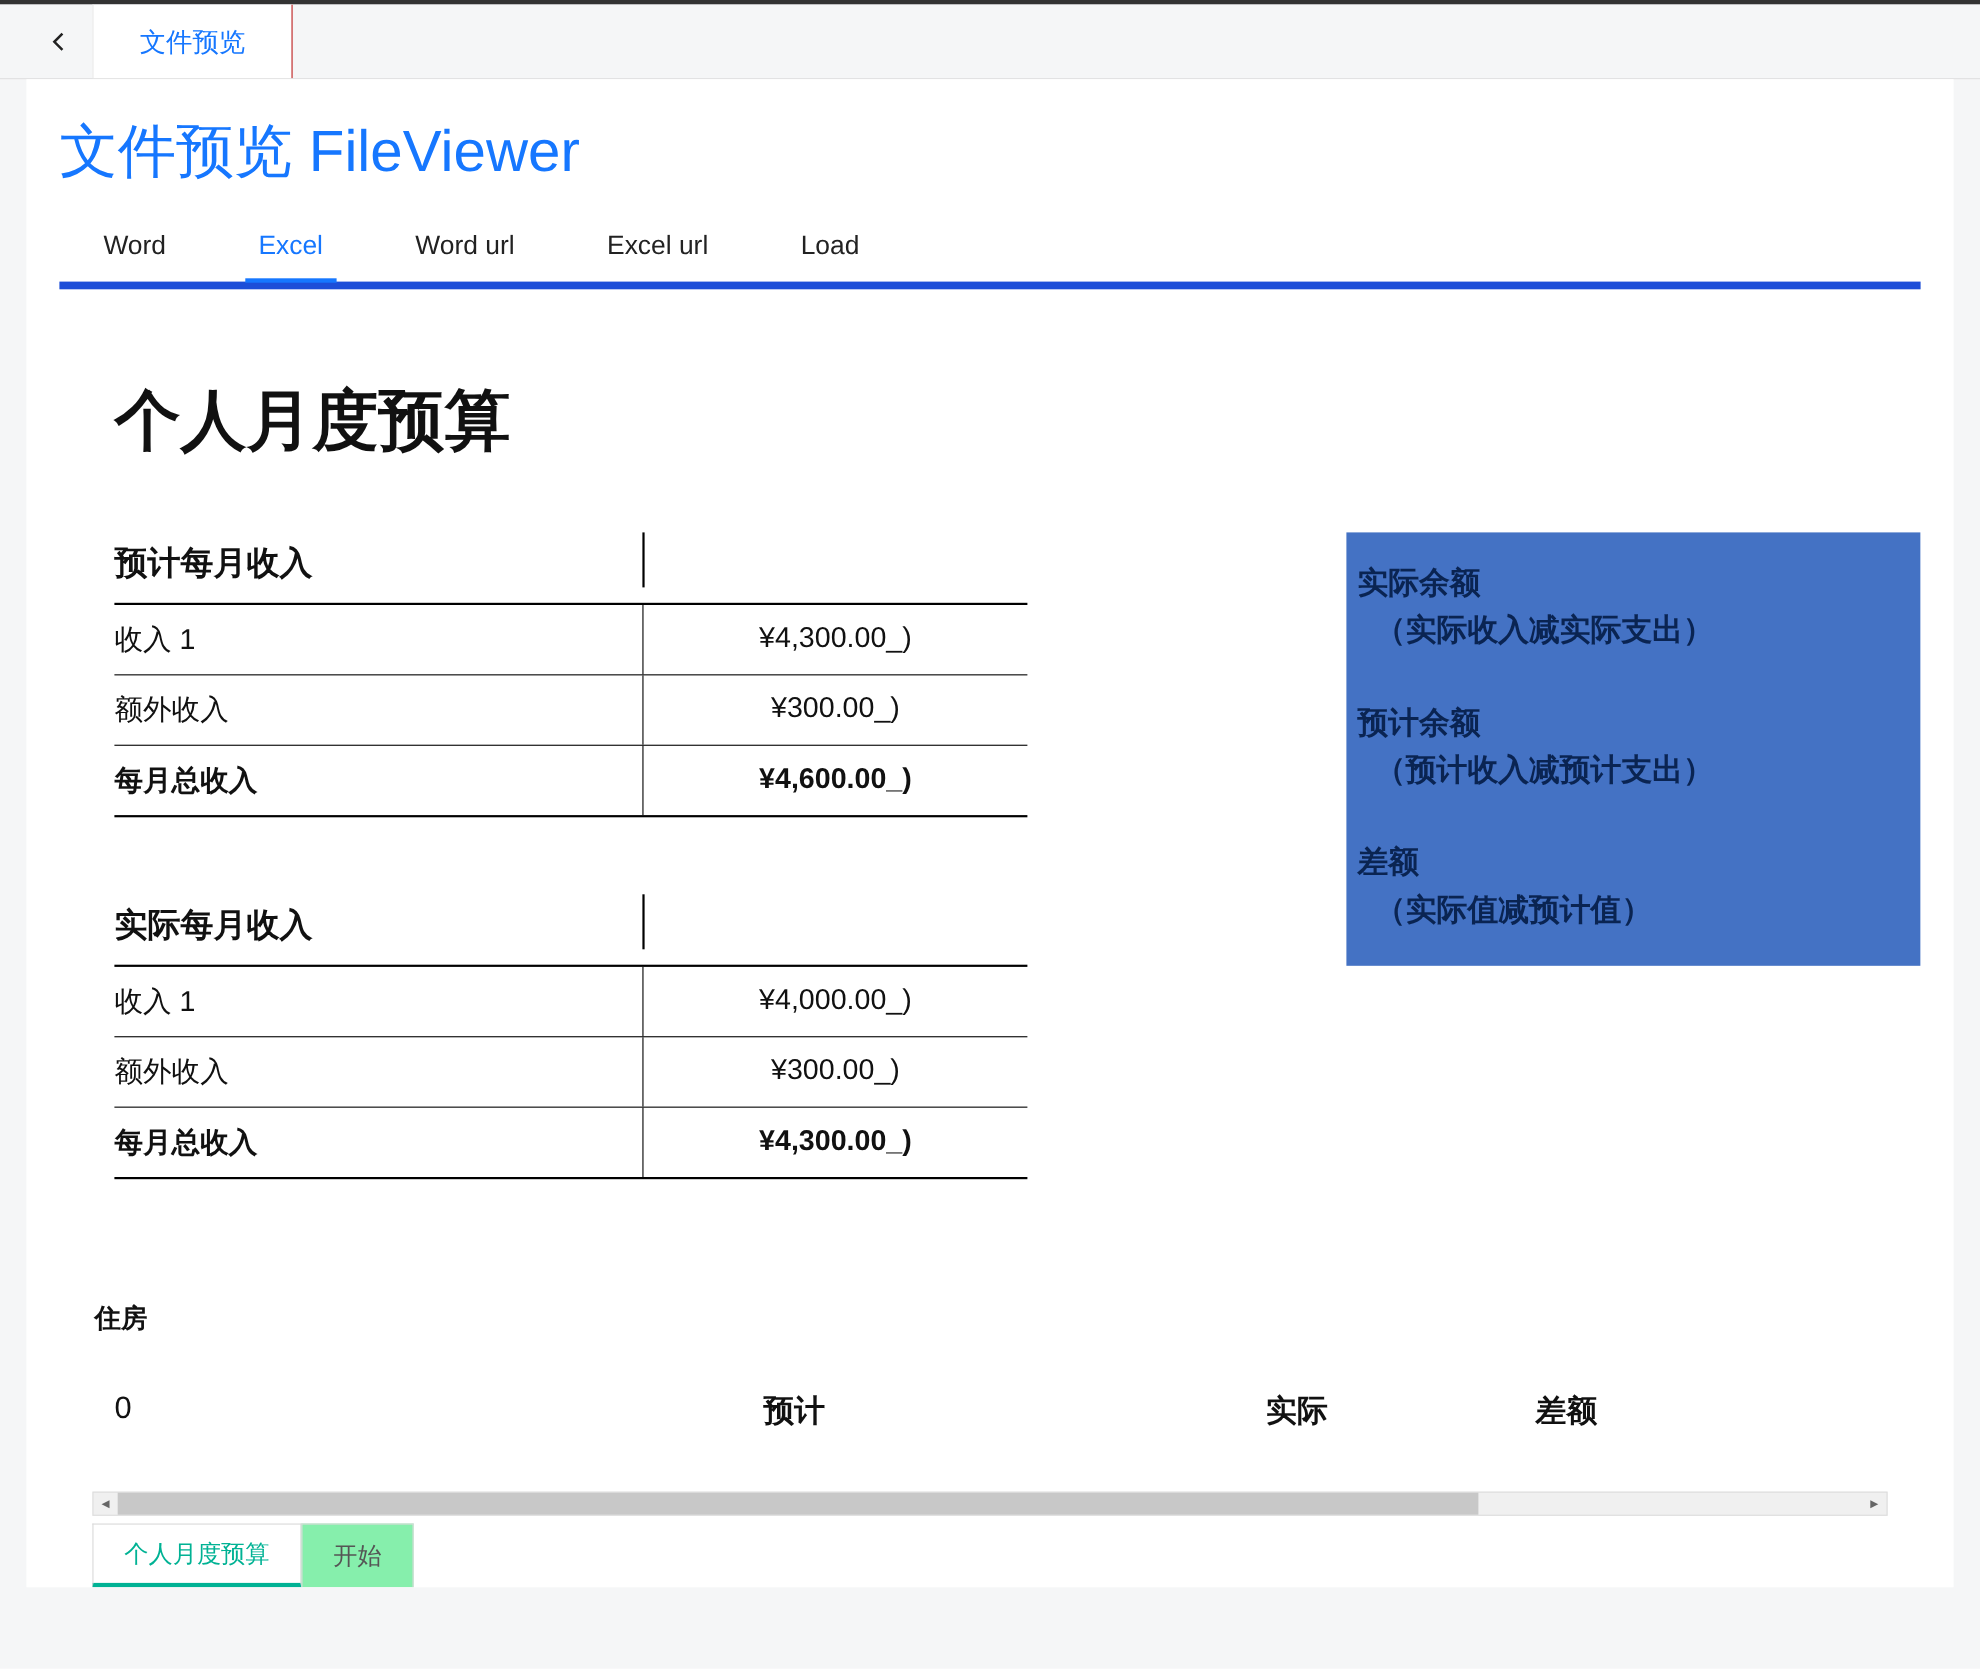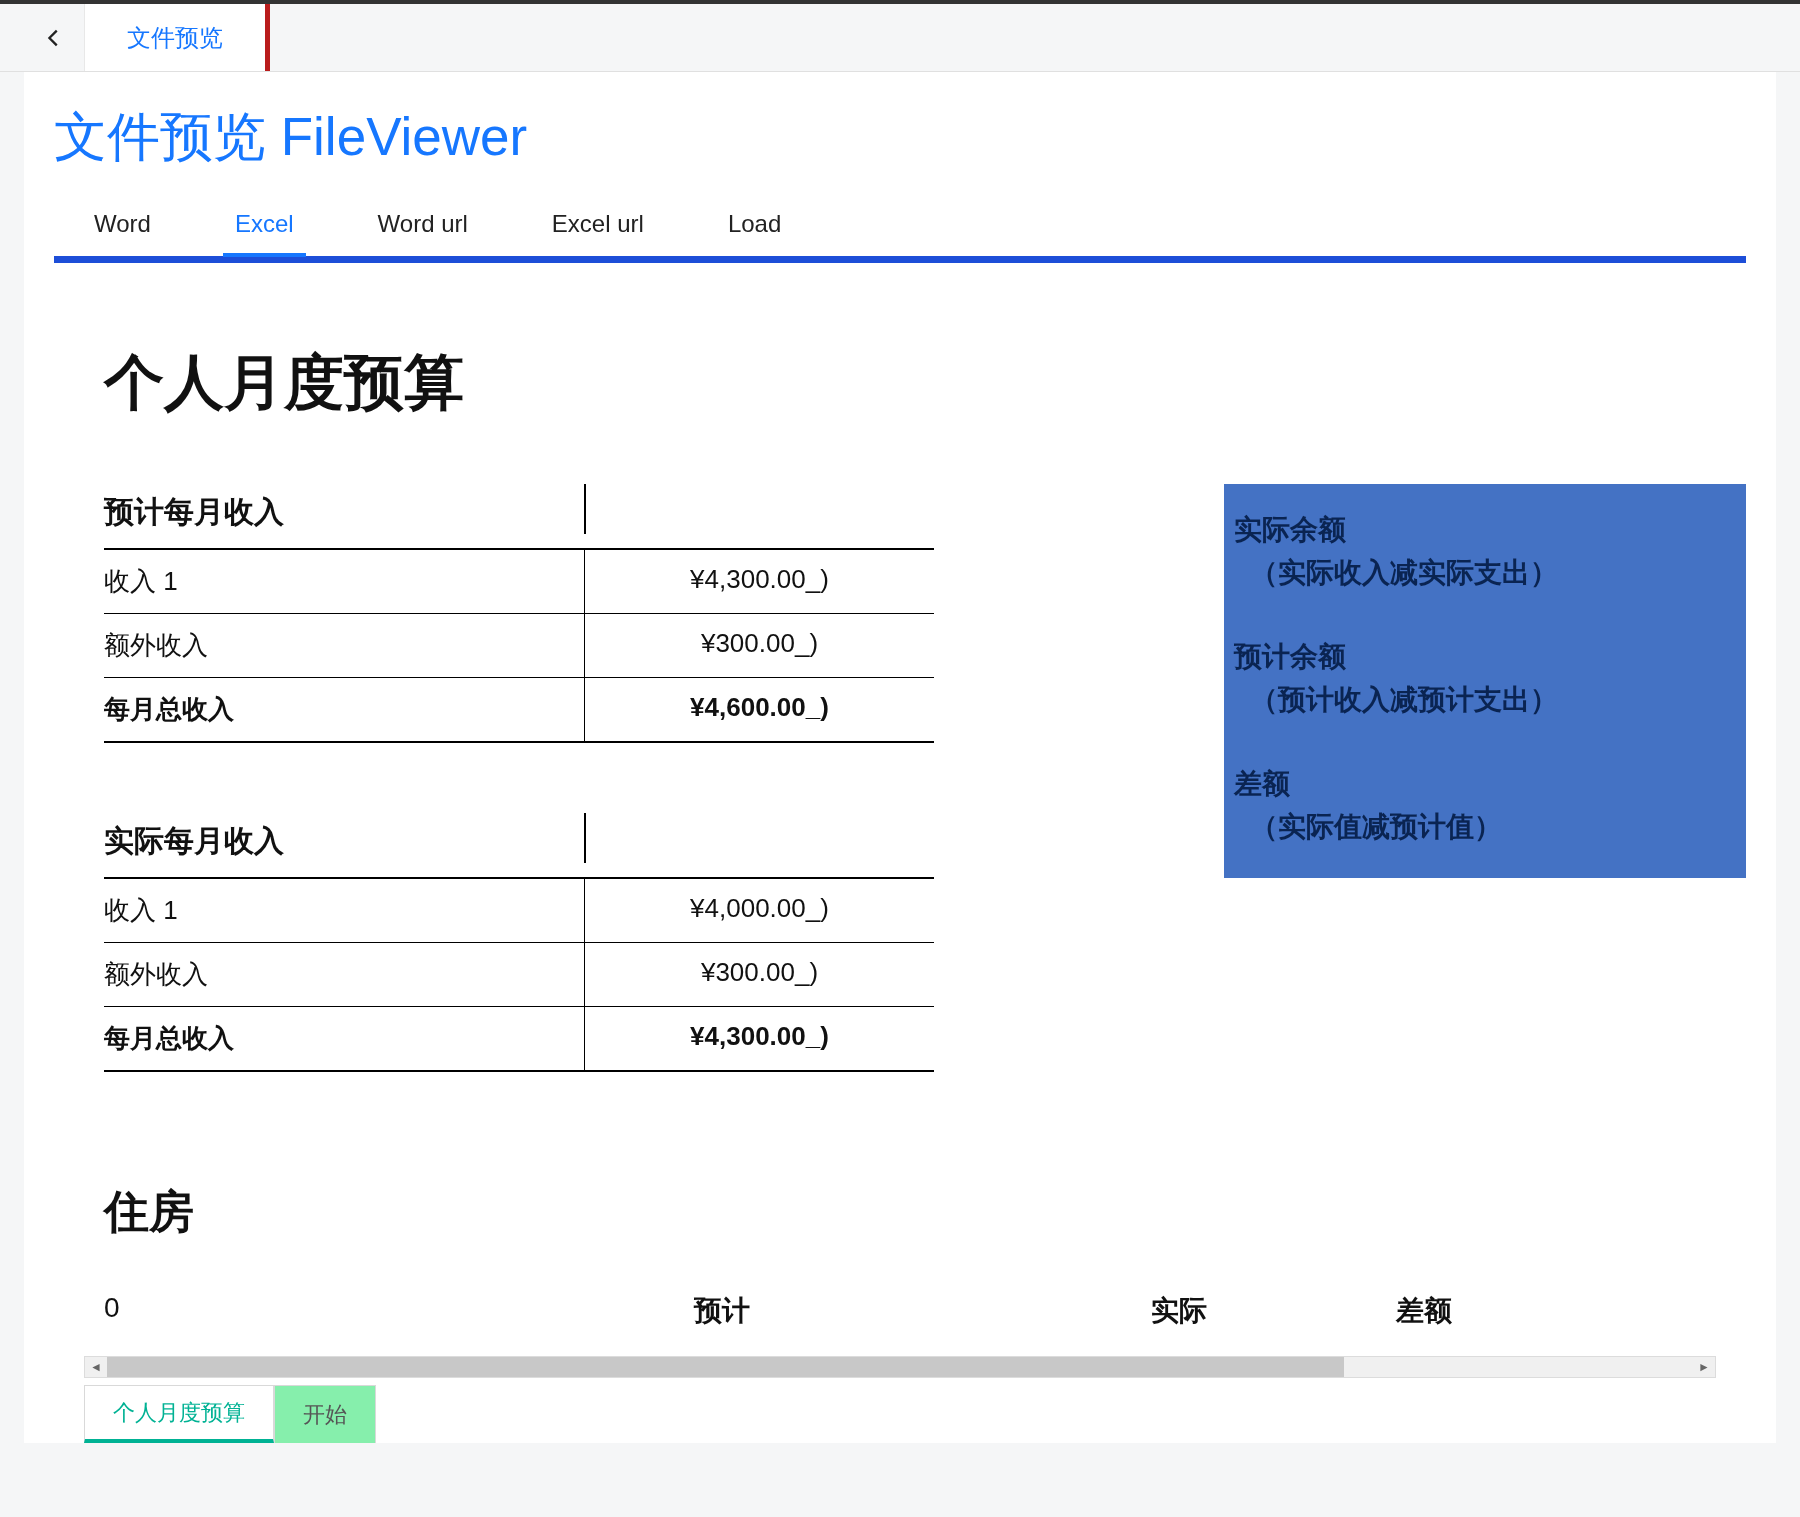--- a/index.html
+++ b/index.html
@@ -29,21 +29,21 @@
   }
   .back-btn svg { width: 22px; height: 22px; stroke: #222; stroke-width: 2.5; fill: none; }
   .top-tab {
     background: #fff;
     padding: 0 42px;
     display: flex;
     align-items: center;
     font-size: 24px;
     color: #1677ff;
     border-left: 1px solid #e8e8e8;
-    border-right: 5px solid #b91c1c;
+    border-right: 1px solid #b91c1c;
     cursor: pointer;
   }
   .page-wrap {
     background: #fff;
     margin: 0 24px;
     padding: 0 30px 0 30px;
   }
   .page-title {
     font-size: 53px;
     color: #1677ff;
@@ -135,24 +135,24 @@
     color: #0a2452;
     padding: 24px 10px 30px 10px;
     font-size: 28px;
     font-weight: 800;
     line-height: 1.55;
   }
   .summary-item { margin-bottom: 40px; }
   .summary-item:last-child { margin-bottom: 0; }
   .summary-sub { padding-left: 16px; }
   .housing-title {
-    font-size: 45px;
-    font-weight: 800;
-    color: #111;
-    margin-left: 50px;
+    font-size: 24px;
+    font-weight: 800;
+    color: #111;
+    margin-left: 32px;
     margin-top: 110px;
     margin-bottom: 50px;
   }
   .housing-head {
     margin-left: 50px;
     display: flex;
     font-size: 28px;
     font-weight: 800;
     color: #111;
     width: 1400px;

